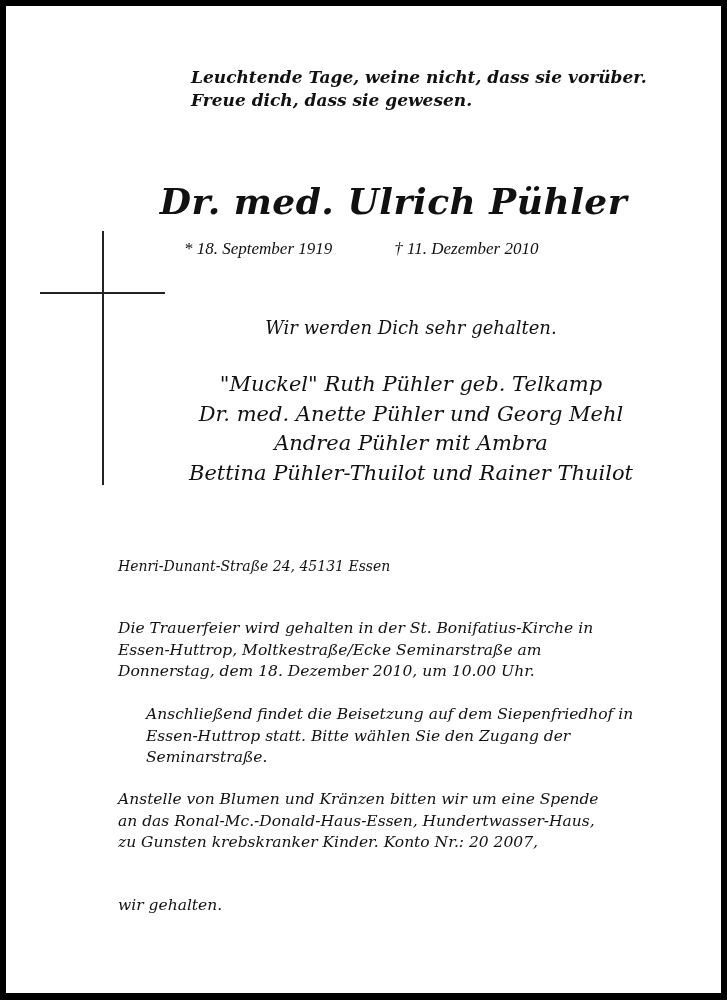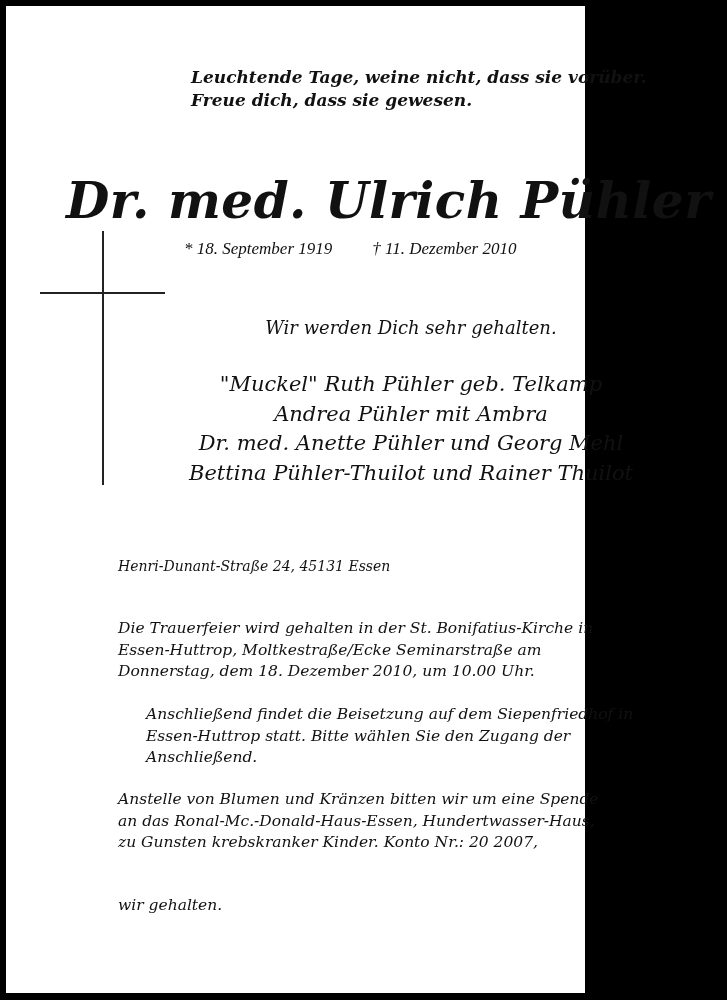--- a/index.html
+++ b/index.html
@@ -1,36 +1,36 @@
 <!DOCTYPE html>
 <html><head>
 <meta charset="utf-8">
 <style>
   html, body { margin: 0; padding: 0; background: #000; }
   body { width: 727px; height: 1000px; position: relative; overflow: hidden; }
   .card {
-    position: absolute; left: 6px; top: 6px; width: 579px; height: 987px;
+    position: absolute; left: 6px; top: 6px; width: 715px; height: 987px;
     background: #fff; color: #111;
     font-family: "DejaVu Serif", "Liberation Serif", serif;
   }
   .motto {
     position: absolute; left: 185px; top: 60px;
     font-style: italic; font-weight: bold; font-size: 17px; line-height: 23px;
     white-space: nowrap;
   }
   .name {
     position: absolute; left: 0; width: 100%; top: 170px; text-align: center;
-    font-style: italic; font-weight: bold; font-size: 50px; line-height: 50px;
+    font-style: italic; font-weight: bold; font-size: 36px; line-height: 50px;
     padding-left: 60px; box-sizing: border-box; white-space: nowrap; letter-spacing: 0.5px;
   }
   .dates {
     position: absolute; left: 178px; top: 233px; font-style: italic; font-size: 17px;
     font-family: "Liberation Serif", serif; white-space: nowrap;
   }
-  .dates span + span { margin-left: 40px; }
+  .dates span + span { margin-left: 62px; }
   .cross-v { position: absolute; left: 96px; top: 225px; width: 2px; height: 254px; background: #222; }
   .cross-h { position: absolute; left: 34px; top: 286px; width: 125px; height: 2px; background: #222; }
   .centered {
     position: absolute; left: 125px; width: 560px; text-align: center;
     font-style: italic; white-space: nowrap;
   }
   .miss { top: 310px; font-size: 18px; line-height: 24px; }
   .family { top: 364px; font-size: 21px; line-height: 29.5px; }
   .left-block { position: absolute; left: 112px; font-style: italic; white-space: nowrap; }
   .address { top: 547px; font-size: 14px; line-height: 26px; }
@@ -55,36 +55,36 @@
     <span>* 18. September 1919</span><span>† 11. Dezember 2010</span>
   </div>
 
   <div class="cross-v"></div>
   <div class="cross-h"></div>
 
   <div class="centered miss">Wir werden Dich sehr gehalten.</div>
 
   <div class="centered family">
     <div>"Muckel" Ruth Pühler geb. Telkamp</div>
+    <div>Dr. med. Anette Pühler und Georg Mehl</div>
     <div>Andrea Pühler mit Ambra</div>
-    <div>Dr. med. Anette Pühler und Georg Mehl</div>
     <div>Bettina Pühler-Thuilot und Rainer Thuilot</div>
   </div>
 
   <div class="left-block address">Henri-Dunant-Straße 24, 45131 Essen</div>
 
   <div class="left-block para p1">
     <div>Die Trauerfeier wird gehalten in der St. Bonifatius-Kirche in</div>
     <div>Essen-Huttrop, Moltkestraße/Ecke Seminarstraße am</div>
     <div>Donnerstag, dem 18. Dezember 2010, um 10.00 Uhr.</div>
   </div>
   <div class="left-block para p2">
     <div>Anschließend findet die Beisetzung auf dem Siepenfriedhof in</div>
     <div>Essen-Huttrop statt. Bitte wählen Sie den Zugang der</div>
-    <div>Anschließend.</div>
+    <div>Seminarstraße.</div>
   </div>
   <div class="left-block para p3">
     <div>Anstelle von Blumen und Kränzen bitten wir um eine Spende</div>
     <div>an das Ronal-Mc.-Donald-Haus-Essen, Hundertwasser-Haus,</div>
     <div>zu Gunsten krebskranker Kinder. Konto Nr.: 20 2007,</div>
   </div>
   <div class="left-block para p4">
     <div>wir gehalten.</div>
   </div>
 </div>

